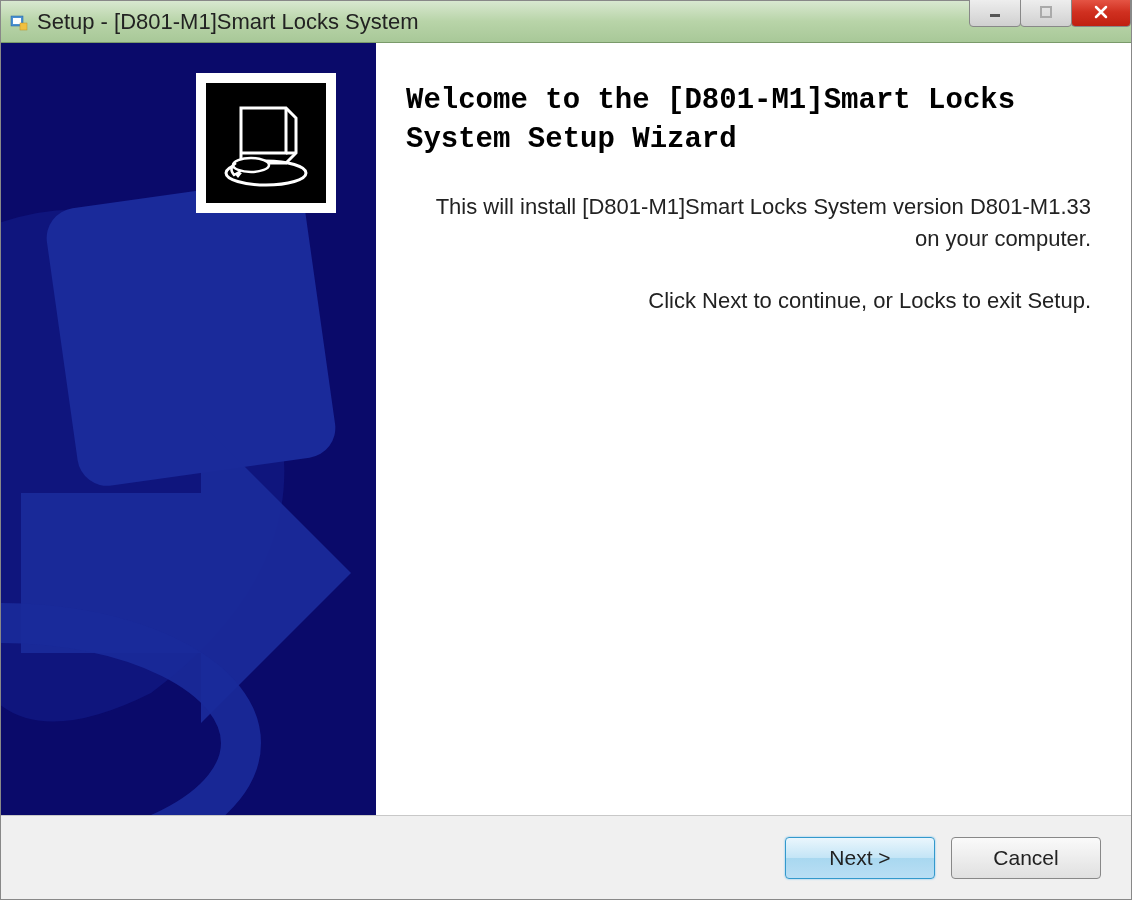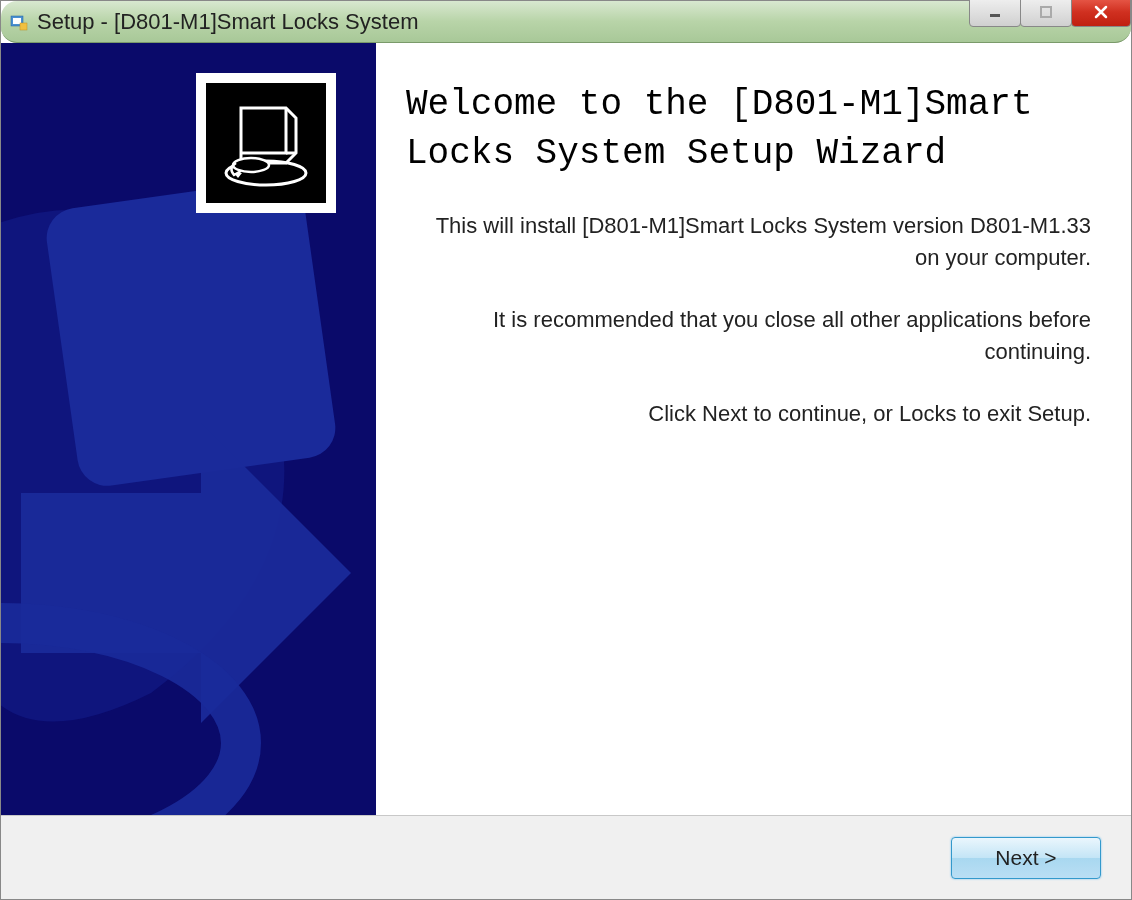--- a/index.html
+++ b/index.html
@@ -18,21 +18,20 @@
       border: 1px solid #888;
     }
     .titlebar {
       height: 42px;
       background: linear-gradient(to bottom, #d8e8d0 0%, #b8d4a8 50%, #a8c898 100%);
       display: flex;
       align-items: center;
       padding: 0 0 0 8px;
       border-bottom: 1px solid #7a9a6a;
       position: relative;
-      border-radius: 16px;
     }
     .titlebar-icon {
       width: 20px;
       height: 20px;
       margin-right: 8px;
       display: flex;
       align-items: center;
       justify-content: center;
     }
     .titlebar-title {
@@ -98,22 +97,22 @@
       align-items: center;
       justify-content: center;
     }
     .main {
       flex: 1;
       padding: 38px 40px 20px 30px;
       background: #fff;
     }
     .heading {
       font-family: "Courier New", monospace;
-      font-size: 36px;
-      font-weight: normal;
+      font-size: 29px;
+      font-weight: bold;
       color: #000;
       line-height: 1.35;
       margin-bottom: 32px;
     }
     .body-text {
       font-size: 22px;
       color: #222;
       line-height: 1.45;
       margin-bottom: 30px;
       text-align: right;
@@ -199,22 +198,22 @@
             <path d="M 20 70 Q 12 75 18 82 L 25 78" fill="none" stroke="#fff" stroke-width="2.5"></path>
             <path d="M 22 85 L 18 80 L 26 80 Z" fill="#fff"></path>
           </svg>
         </div>
       </div>
     </div>
 
     <div class="main">
       <h1 class="heading">Welcome to the [D801-M1]Smart Locks System Setup Wizard</h1>
       <p class="body-text">This will install [D801-M1]Smart Locks System version D801-M1.33 on your computer.</p>
-      <p class="body-text">It is recommended that you close all other applications before continuing.</p>
       <p class="body-text">Click Next to continue, or Locks to exit Setup.</p>
     </div>
   </div>
 
   <div class="button-bar">
     <button class="btn primary">Next &gt;</button>
+    <button class="btn">Cancel</button>
   </div>
 
 </div>
 
 </body></html>

